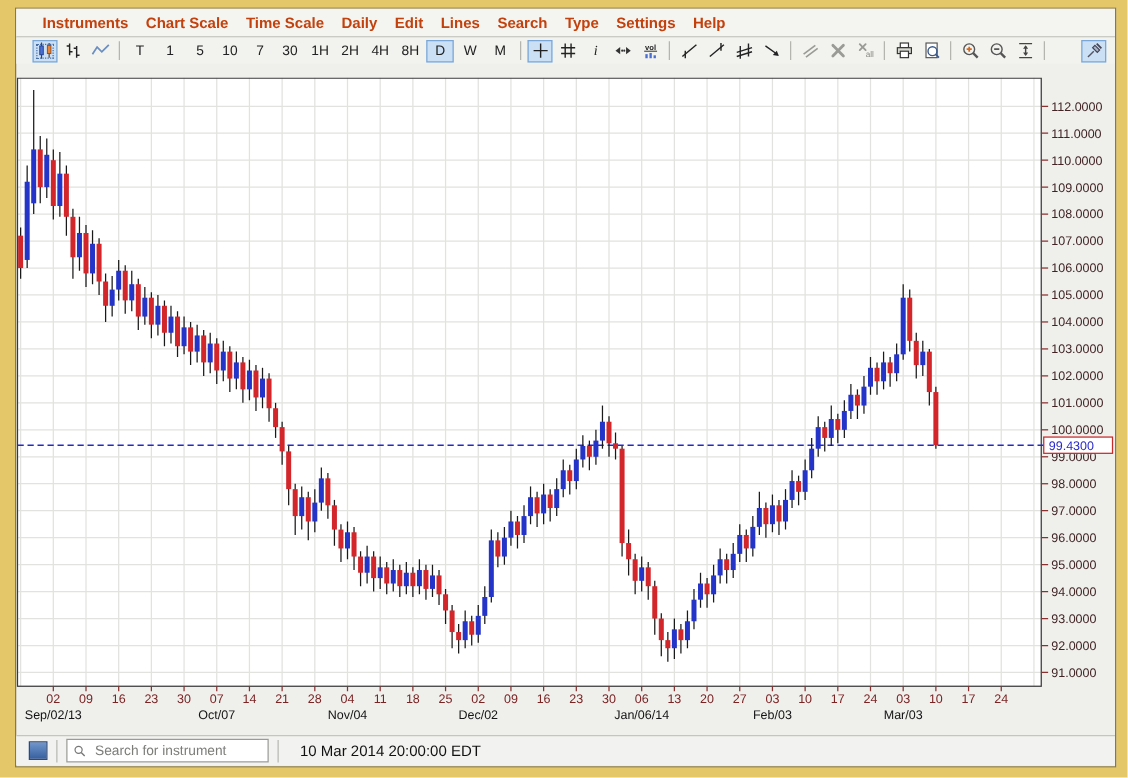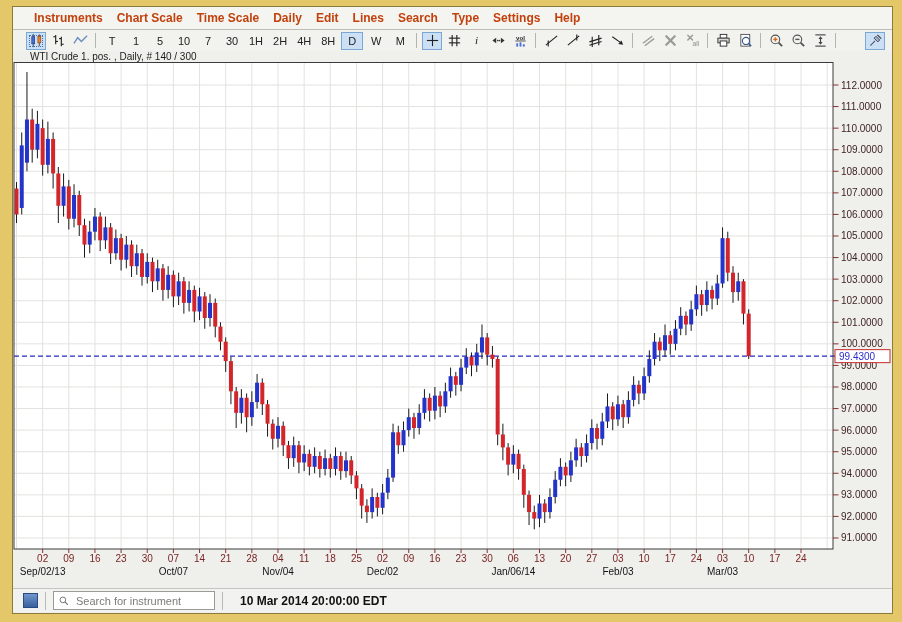--- a/index.html
+++ b/index.html
@@ -52,21 +52,21 @@
   .searchbox{
     display:flex;align-items:center;background:#fff;border:1px solid #9a9a96;
     height:17px;width:152px;padding:0 4px;flex:0 0 auto;
   }
   .searchbox svg{width:12px;height:12px;flex:0 0 auto;margin-right:4px}
   .searchbox input{
     border:none;outline:none;font-size:11px;color:#444;width:100%;background:transparent;
     font-family:"Liberation Sans",sans-serif;
   }
   .searchbox input::placeholder{color:#7c7c78}
-  .clock{font-size:12px;font-weight:bold;color:#111;margin-left:10px;white-space:nowrap}
+  .clock{font-size:12px;font-weight:normal;color:#111;margin-left:10px;white-space:nowrap}
 </style>
 </head>
 <body>
 
 <div class="app">
   <div class="menubar">
       <div class="menu-item">Instruments</div>
       <div class="menu-item">Chart Scale</div>
       <div class="menu-item">Time Scale</div>
       <div class="menu-item">Daily</div>
@@ -259,21 +259,20 @@
       <div class="pin-wrap">
         <div class="tbtn sel">
           <svg viewBox="0 0 16 16">
             <line x1="2.5" y1="13.5" x2="7.5" y2="8.5" stroke="#556" stroke-width="1.2"></line>
             <path d="M8.5 3.5 L12.5 7.5 L10.5 9.5 L6.5 5.5 Z" fill="#a8b4c8" stroke="#445" stroke-width="1"></path>
             <line x1="10" y1="2" x2="14" y2="6" stroke="#445" stroke-width="1.5"></line>
           </svg>
         </div>
       </div>
     </div>
-  <div class="titlebar">WTI Crude 1. pos. , Daily, # 140 / 300</div>
   <div class="chart">
     <svg id="chart-svg" width="879" height="524">
         <rect x="1" y="0" width="819" height="487" fill="#ffffff"></rect>
         <line x1="3.5" y1="0" x2="3.5" y2="487" stroke="#e2e2df" stroke-width="1"></line>
         <line x1="29.650000000000002" y1="0" x2="29.650000000000002" y2="487" stroke="#e2e2df" stroke-width="1"></line>
         <line x1="55.800000000000004" y1="0" x2="55.800000000000004" y2="487" stroke="#e2e2df" stroke-width="1"></line>
         <line x1="81.95" y1="0" x2="81.95" y2="487" stroke="#e2e2df" stroke-width="1"></line>
         <line x1="108.10000000000001" y1="0" x2="108.10000000000001" y2="487" stroke="#e2e2df" stroke-width="1"></line>
         <line x1="134.25" y1="0" x2="134.25" y2="487" stroke="#e2e2df" stroke-width="1"></line>
         <line x1="160.4" y1="0" x2="160.4" y2="487" stroke="#e2e2df" stroke-width="1"></line>

